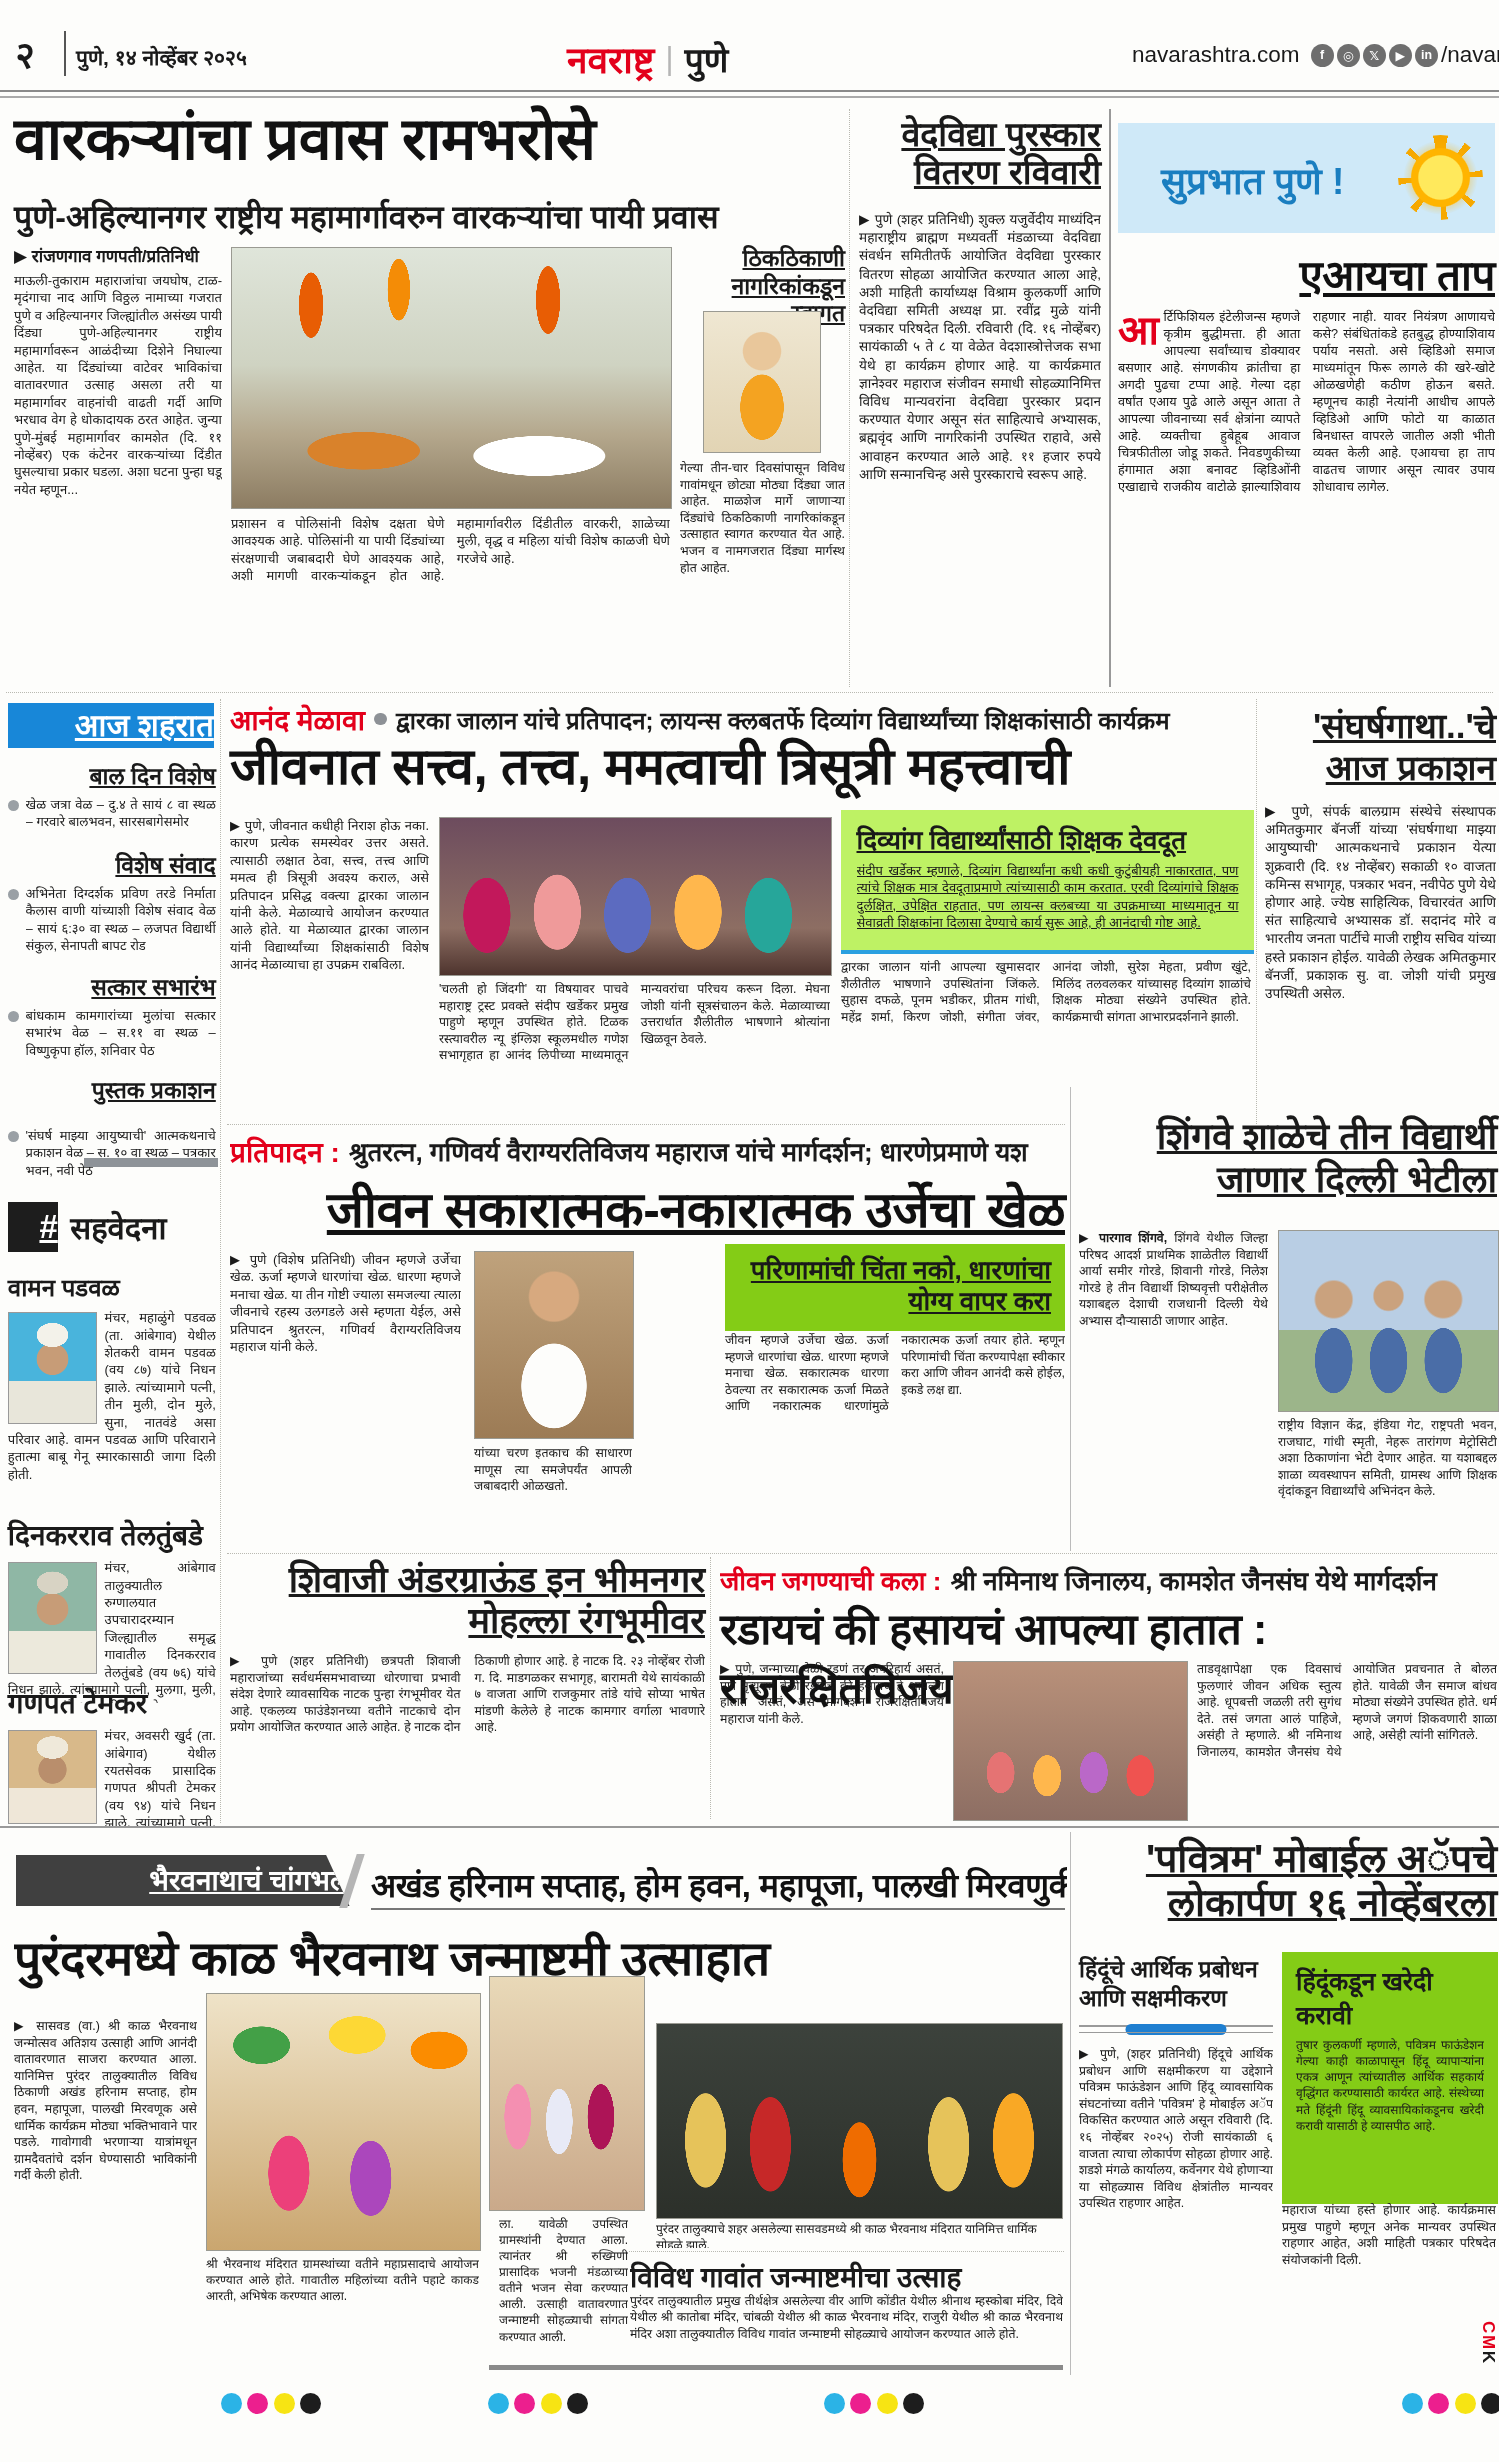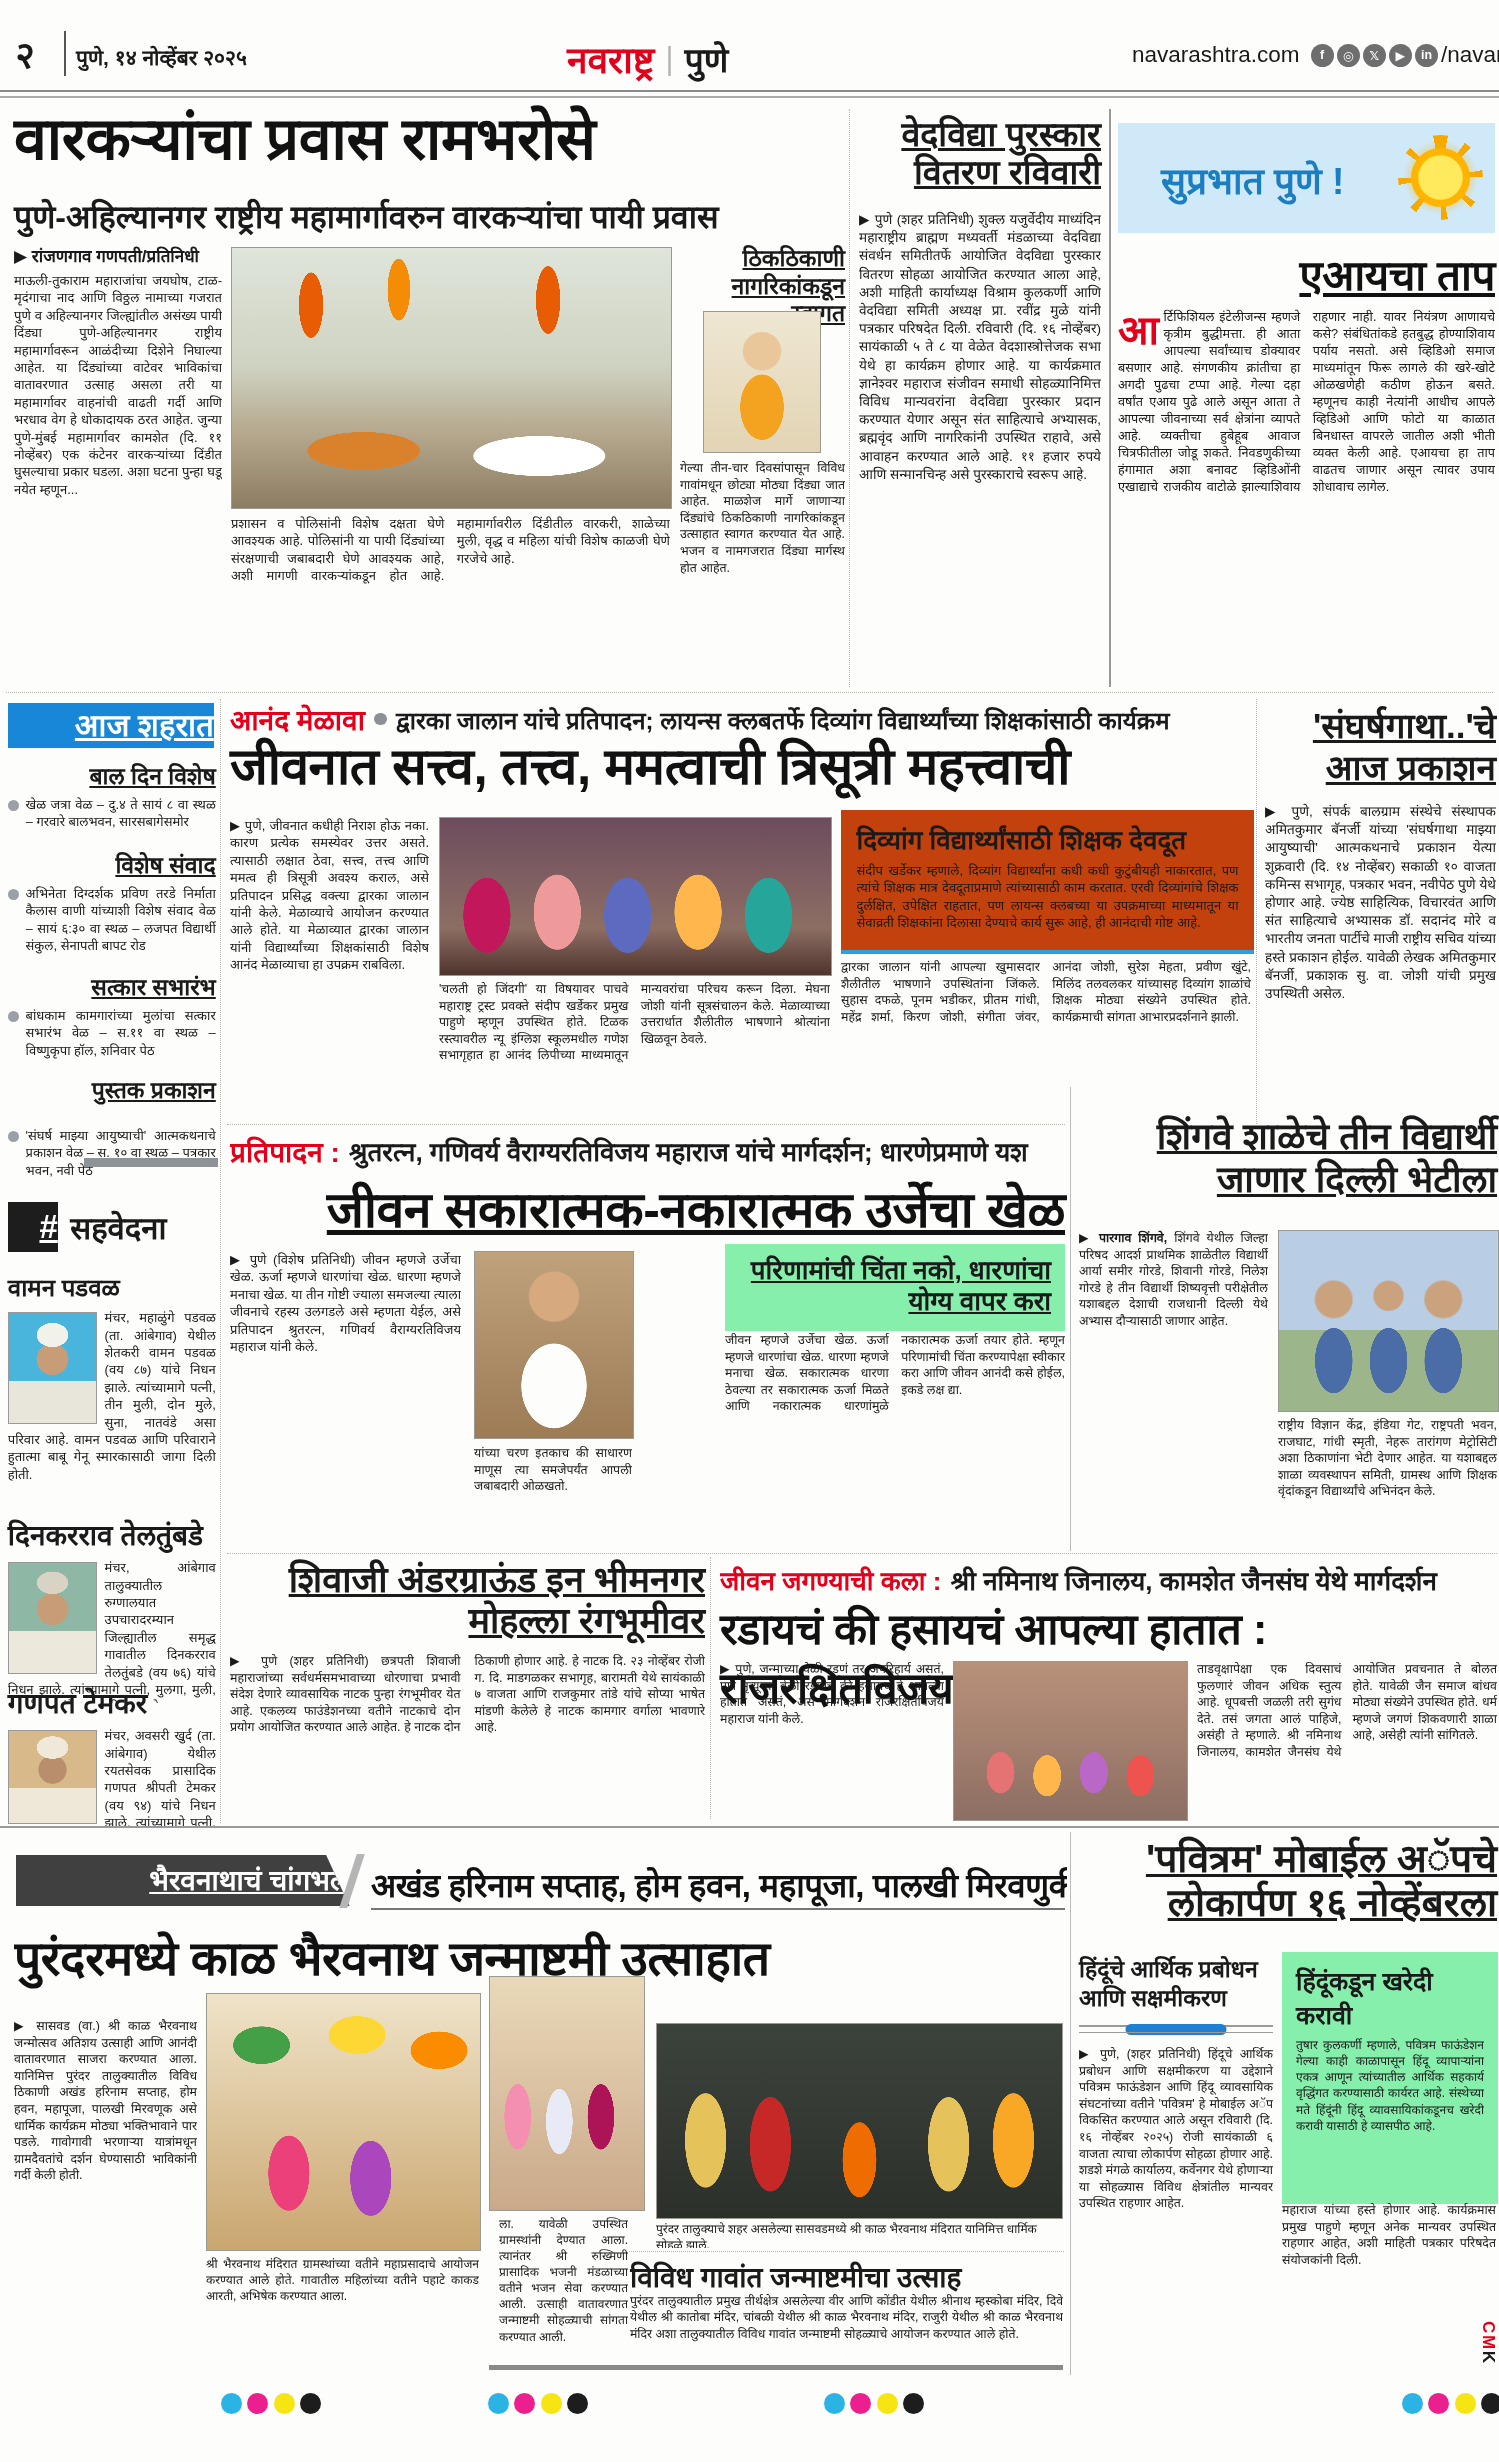--- a/index.html
+++ b/index.html
@@ -20,22 +20,22 @@
   .cityitem{display:flex;gap:6.2px;}
   .regdots{display:flex;gap:5.4px;}
   .regdots div{width:21px;height:21px;border-radius:50%;}
   .c-c{background:#2bb3e6}.c-m{background:#ec1f8e}.c-y{background:#f7e413}.c-k{background:#1d1d1d}
   .socic{width:23px;height:23px;border-radius:50%;background:#6e6e6e;color:#fff;font-size:12.4px;
          font-weight:bold;display:inline-flex;align-items:center;justify-content:center;margin-right:3.1px;}
   .obitph{float:left;width:87px;height:110px;margin:3.1px 7.8px 3.1px 0;border:0.8px solid #999;
           background:radial-gradient(ellipse 26px 20px at 50% 20%,#f3f2ea 0 60%,transparent 61%),
                      radial-gradient(circle at 50% 42%,#c79c77 0 20%,transparent 21%),
                      linear-gradient(180deg,#49b4dc 0 62%,#e8e6da 62% 100%);}
-  .boxgray{background:#c2410c;border-bottom:4.7px solid #2aa0e0;padding:11px 15.5px;}
-  .boxcream{background:#86efac;padding:11px 14px;}
+  .boxgray{background:#bef264;border-bottom:4.7px solid #2aa0e0;padding:11px 15.5px;text-decoration:underline;}
+  .boxcream{background:#84cc16;padding:11px 14px;}
   .pill-divider{position:relative;height:12.4px;}
   .pill-divider:before,.pill-divider:after{content:"";position:absolute;left:0;right:0;height:1.6px;background:#9a9a9a;}
   .pill-divider:before{top:2.3px}.pill-divider:after{bottom:2.3px}
   .pill-divider span{position:absolute;left:50%;top:0.8px;transform:translateX(-50%);
           width:101px;height:11px;border-radius:6.2px;background:#1f7fd0;}
   .sun{width:85px;height:85px;border-radius:50%;
        background:radial-gradient(circle at 50% 50%,#ffe95c 0 36%,#ffb400 38% 48%,rgba(255,180,0,.25) 50%,transparent 62%),
                   conic-gradient(#f6a800 0 10deg,transparent 10deg 35deg,#f6a800 35deg 45deg,transparent 45deg 80deg,#f6a800 80deg 90deg,transparent 90deg 125deg,#f6a800 125deg 135deg,transparent 135deg 170deg,#f6a800 170deg 180deg,transparent 180deg 215deg,#f6a800 215deg 225deg,transparent 225deg 260deg,#f6a800 260deg 270deg,transparent 270deg 305deg,#f6a800 305deg 315deg,transparent 315deg 350deg,#f6a800 350deg 360deg);}
   .badge-slant{clip-path:polygon(0 0,93% 0,100% 100%,0 100%);}
   .cmk{writing-mode:vertical-rl;font-size:17px;font-weight:bold;letter-spacing:1.6px;}

